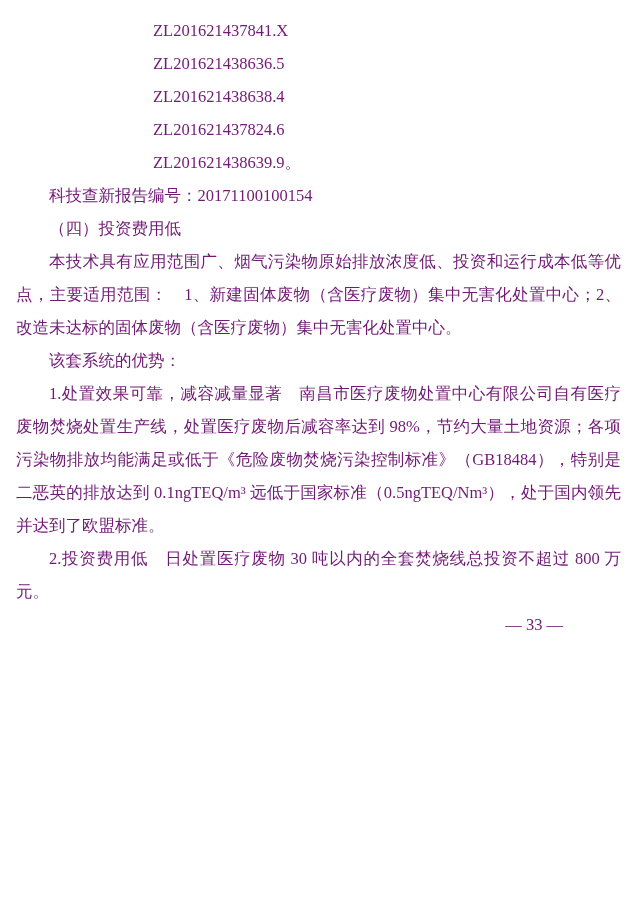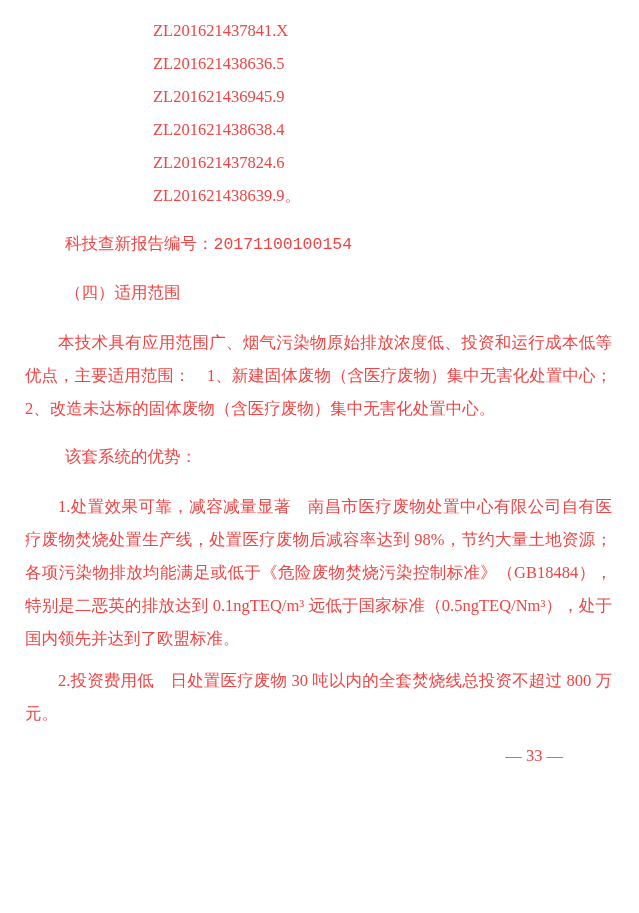--- a/index.html
+++ b/index.html
@@ -10,64 +10,62 @@
   .page {
     position: relative;
     width: 639px;
     height: 913px;
     box-sizing: border-box;
     background: #ffffff;
     padding: 14px 18px 0 16px;
     font-family: "Liberation Serif", "DejaVu Serif", serif;
     font-size: 16.5px;
     line-height: 33px;
-    color: #ef4444;
+    color: #701a75;
     overflow: hidden;
   }
   .patent-list {
     margin-left: 137px;
   }
   .patent-line {
     white-space: nowrap;
   }
   .para {
-    margin: 9px;
+    margin: 0;
     text-align: justify;
     text-align-last: left;
     text-indent: 2em;
   }
   .heading-line {
-    margin: 16px;
+    margin: 0;
     text-indent: 2em;
     white-space: nowrap;
-    font-family: Liberation Mono, monospace;
   }
   .footer {
     margin: 0;
     text-align: right;
     padding-right: 58px;
   }
 </style>
 </head>
 <body>
 
 <div class="page">
 
   <div class="patent-list">
     <div class="patent-line">ZL201621437841.X</div>
     <div class="patent-line">ZL201621438636.5</div>
-    <div class="patent-line">ZL201621436945.9</div>
     <div class="patent-line">ZL201621438638.4</div>
     <div class="patent-line">ZL201621437824.6</div>
     <div class="patent-line">ZL201621438639.9。</div>
   </div>
 
   <p class="heading-line">科技查新报告编号：20171100100154</p>
 
-  <p class="heading-line">（四）适用范围</p>
+  <p class="heading-line">（四）投资费用低</p>
 
   <p class="para">本技术具有应用范围广、烟气污染物原始排放浓度低、投资和运行成本低等优点，主要适用范围：　1、新建固体废物（含医疗废物）集中无害化处置中心；2、改造未达标的固体废物（含医疗废物）集中无害化处置中心。</p>
 
 
 
   <p class="heading-line">该套系统的优势：</p>
 
   <p class="para">1.处置效果可靠，减容减量显著　南昌市医疗废物处置中心有限公司自有医疗废物焚烧处置生产线，处置医疗废物后减容率达到 98%，节约大量土地资源；各项污染物排放均能满足或低于《危险废物焚烧污染控制标准》（GB18484），特别是二恶英的排放达到 0.1ngTEQ/m³ 远低于国家标准（0.5ngTEQ/Nm³），处于国内领先并达到了欧盟标准。</p>
 
   <p class="para">2.投资费用低　日处置医疗废物 30 吨以内的全套焚烧线总投资不超过 800 万元。</p>

